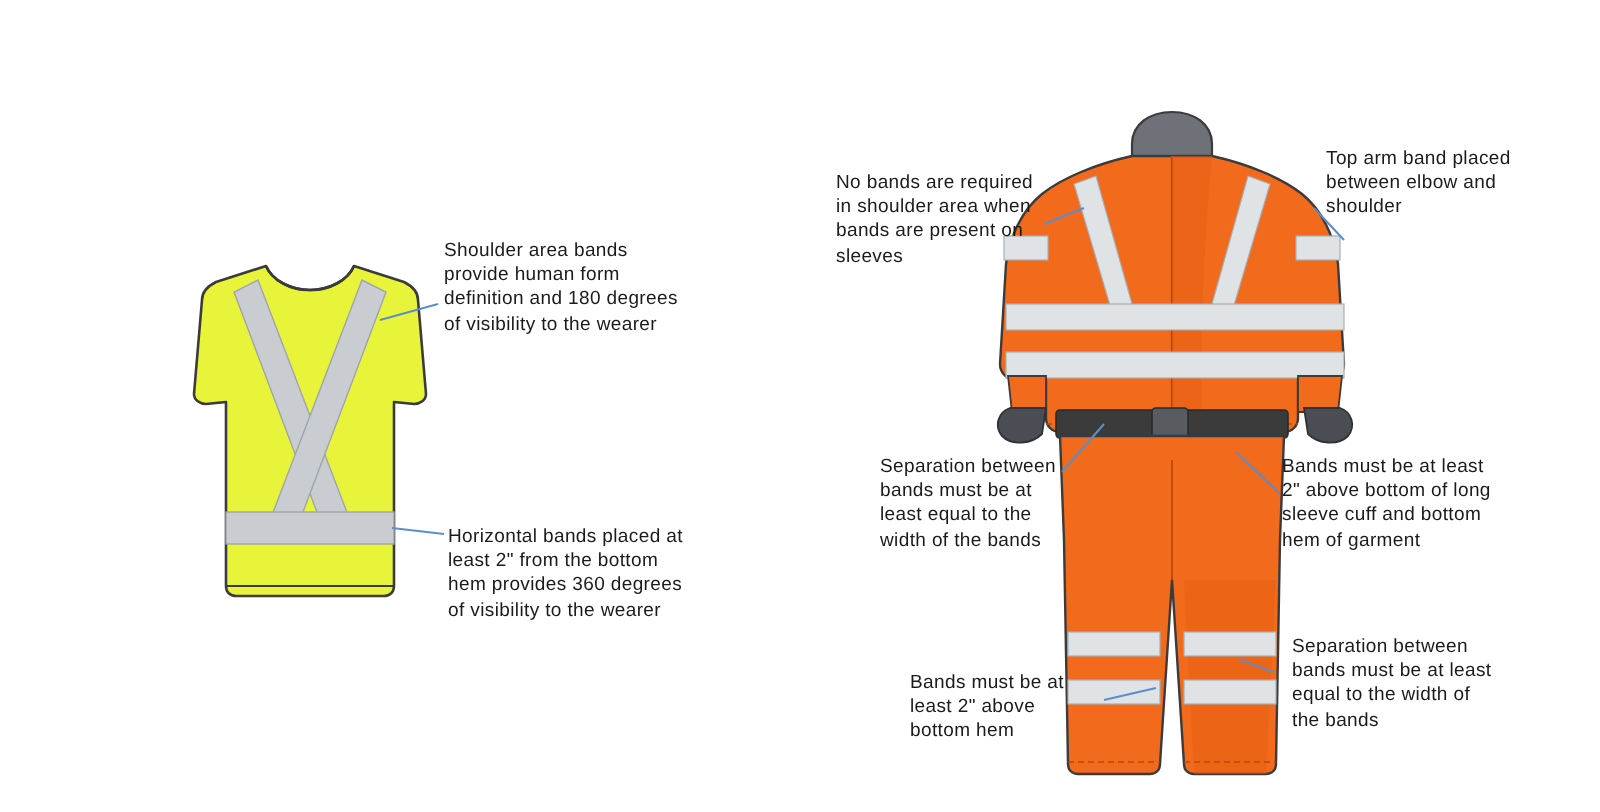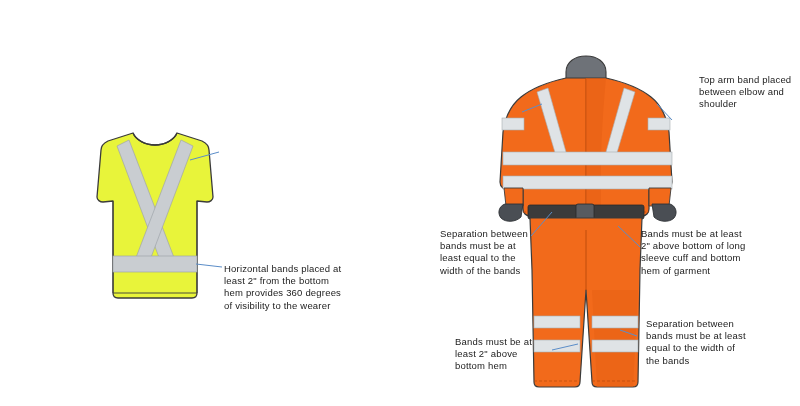--- a/index.html
+++ b/index.html
@@ -134,25 +134,27 @@
 
       <path d="M522,112 L542,104"></path>
       <path d="M657,104 L672,120"></path>
       <path d="M531,236 L552,212"></path>
       <path d="M640,247 L618,226"></path>
       <path d="M637,336 L620,330"></path>
       <path d="M552,350 L578,344"></path>
     </g>
   </svg>
 
+  <div class="ann ann-right" style="left:222px; top:120px; width:118px;">Shoulder area bands provide human form definition and 180 degrees of visibility to the wearer</div>
 
   <div class="ann ann-right" style="left:224px; top:250px; width:122px;margin-top:13px;">Horizontal bands placed at least 2" from the bottom hem provides 360 degrees of visibility to the wearer</div>
 
+  <div class="ann ann-left" style="left:418px; top:86px; width:104px;">No bands are required in shoulder area when bands are present on sleeves</div>
 
-  <div class="ann ann-right" style="left:663px; top:74px; width:100px;margin-left:36px;">Top arm band placed between elbow and shoulder</div>
+  <div class="ann ann-right" style="left:663px; top:74px; width:100px;">Top arm band placed between elbow and shoulder</div>
 
   <div class="ann ann-left" style="left:440px; top:228px; width:96px;">Separation between bands must be at least equal to the width of the bands</div>
 
   <div class="ann ann-right" style="left:641px; top:228px; width:112px;">Bands must be at least 2" above bottom of long sleeve cuff and bottom hem of garment</div>
 
   <div class="ann ann-right" style="left:646px; top:318px; width:104px;">Separation between bands must be at least equal to the width of the bands</div>
 
   <div class="ann ann-left" style="left:455px; top:336px; width:92px;">Bands must be at least 2" above bottom hem</div>
 
 </div>

